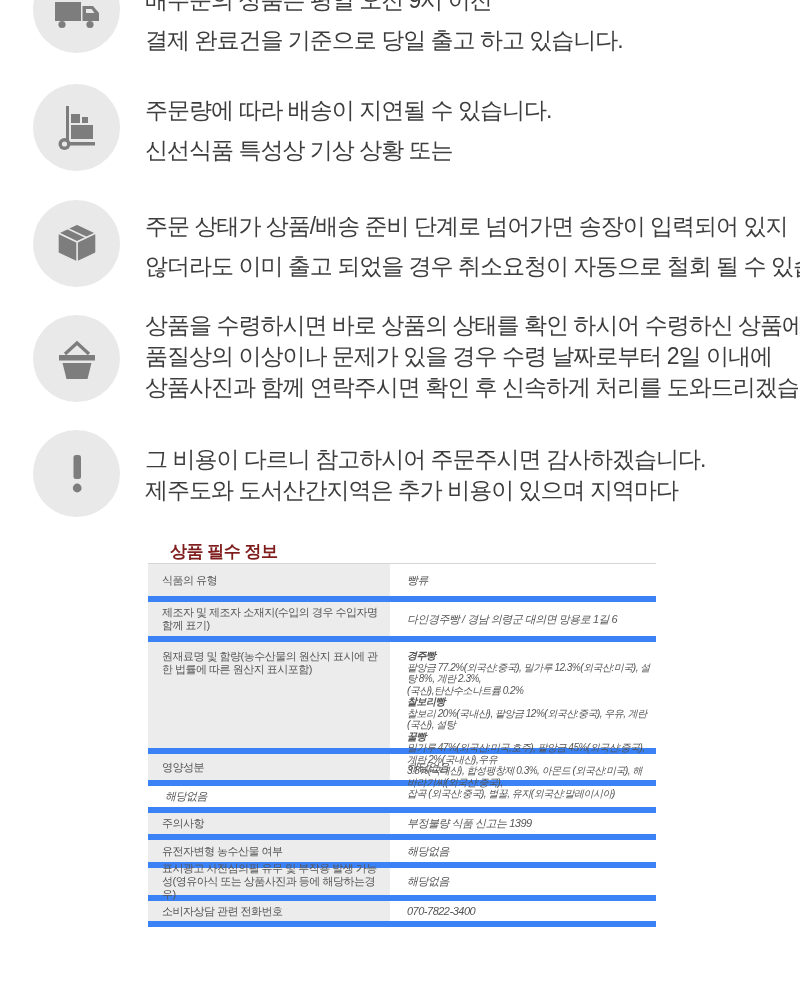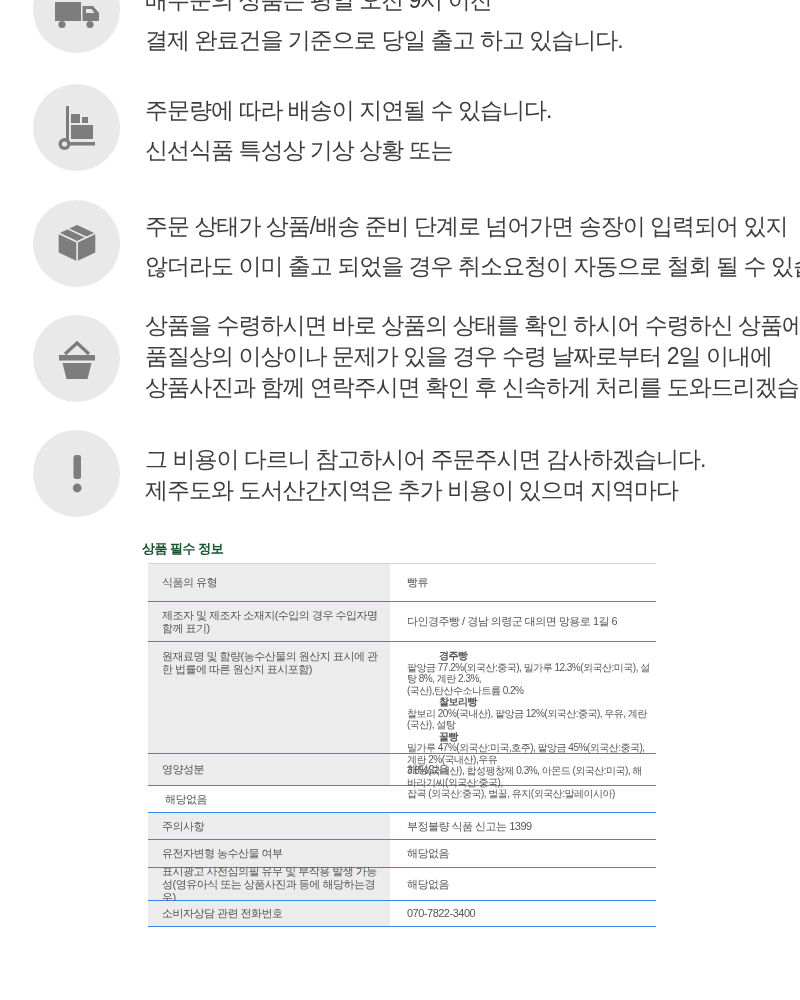--- a/index.html
+++ b/index.html
@@ -15,41 +15,41 @@
     background:#e9e9e9;display:flex;align-items:center;justify-content:center;
   }
   .notice-text{
     position:absolute;left:145px;color:#3d3d3d;font-size:23px;
     letter-spacing:-1px;white-space:nowrap;
   }
   .lh40 .line{line-height:40px;}
   .lh31 .line{line-height:31px;}
   
   .tbl-title{
-    position:absolute;left:142px;top:540px;font-size:13px;font-weight:bold;
-    color:#14532d;letter-spacing:-0.5px;
+    position:absolute;left:170px;top:540px;font-size:17px;font-weight:bold;
+    color:#7f1d1d;letter-spacing:-0.5px;
   }
   .tbl{
     position:absolute;left:148px;top:563px;width:508px;
     border-top:1px solid #d5d5d5;
   }
-  .trow{display:flex;border-bottom:1px solid #3b82f6;box-sizing:border-box;justify-content:space-between;}
+  .trow{display:flex;border-bottom:6px solid #3b82f6;box-sizing:border-box;justify-content:space-between;}
   .tlabel{
     width:242px;box-sizing:border-box;background:#ececec;
     display:flex;align-items:center;padding:0 12px 0 14px;
     font-size:11px;line-height:13px;color:#555;letter-spacing:-0.5px;
   }
   .tvalue{
     flex:1;display:flex;align-items:center;padding:0 6px 0 17px;
-    font-size:11px;line-height:13px;color:#555;letter-spacing:-0.5px;
+    font-size:11px;line-height:13px;color:#555;letter-spacing:-0.5px;font-style:italic;
   }
   .trow.top .tlabel,.trow.top .tvalue{align-items:flex-start;padding-top:8px;}
   .trow.top .tvalue{display:block;}
   .ing-line{font-size:10px;line-height:11.5px;color:#555;}
-  .ing-line.strong{font-weight:600;margin-left:32px;}
+  .ing-line.strong{font-weight:600;}
   svg{display:block;}
 </style>
 </head>
 <body>
 
 <div class="notice">
   <div class="icon-circle" style="top:-34px">
     <svg width="48" height="48" viewBox="0 0 48 48" style="margin-top:14px">
       <rect x="2" y="9" width="26" height="19" fill="#7d7d7d"></rect>
       <path d="M29.5 13 L40 13 L46 20 L46 28 L29.5 28 Z" fill="#7d7d7d"></path>

